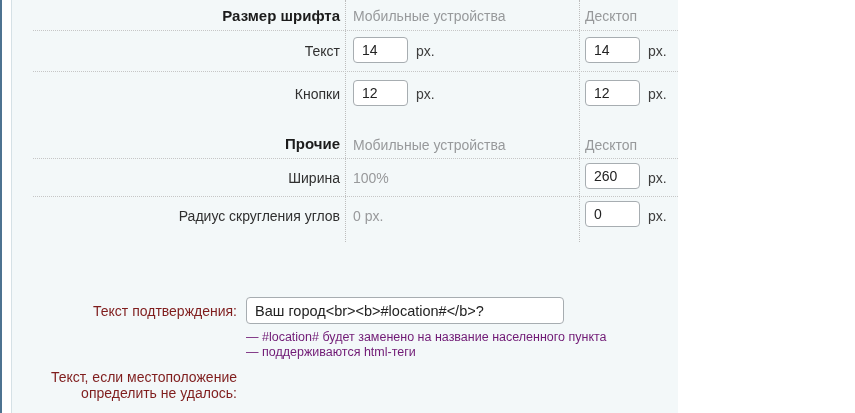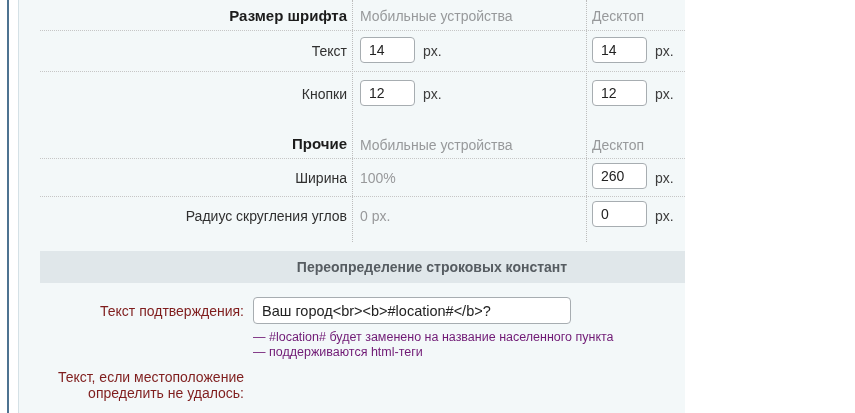--- a/index.html
+++ b/index.html
@@ -4,21 +4,20 @@
 <style>
   * { margin: 0; padding: 0; box-sizing: border-box; }
   html, body { background: #ffffff; }
   body { font-family: "Liberation Sans", sans-serif; }
   .screen {
     position: relative;
     width: 678px;
     height: 413px;
     overflow: hidden;
     background: #ffffff;
-    margin-left: 7px;
   }
   .edge-line-left {
     position: absolute; left: 0; top: 0; width: 2px; height: 413px;
     background: #4d7391;
   }
   .panel {
     position: absolute; left: 11px; top: 0; width: 825px; height: 413px;
     background: #f3f8f9;
     border-left: 1px solid #d5e1e6;
     border-right: 1px solid #d5e1e6;
@@ -119,21 +118,20 @@
   <div class="abs row-label" style="left:100px; top:170px; width:240px;">Ширина</div>
   <div class="abs static-val" style="left:353px; top:170px;">100%</div>
   <input class="num-input" style="left: 585px; top: 163px;" type="text" value="260">
   <div class="abs unit" style="left:648px; top:170px;">px.</div>
 
   <div class="abs row-label" style="left:100px; top:208px; width:240px;">Радиус скругления углов</div>
   <div class="abs static-val" style="left:353px; top:208px;">0 px.</div>
   <input class="num-input" style="left: 585px; top: 201px;" type="text" value="0">
   <div class="abs unit" style="left:648px; top:208px;">px.</div>
 
-  <div class="banner">Переопределение строковых констант</div>
 
   <div class="abs form-label" style="left:27px; top:303px; width:210px;">Текст подтверждения:</div>
   <input class="text-input" style="left: 246px; top: 297px;" type="text" value="Ваш город&lt;br&gt;&lt;b&gt;#location#&lt;/b&gt;?">
   <div class="abs hint" style="left:246px; top:330px;">— #location# будет заменено на название населенного пункта</div>
   <div class="abs hint" style="left:246px; top:345px;">— поддерживаются html-теги</div>
 
   <div class="abs form-label" style="left:27px; top:369px; width:210px;">Текст, если местоположение определить не удалось:</div>
 
 </div>
 

